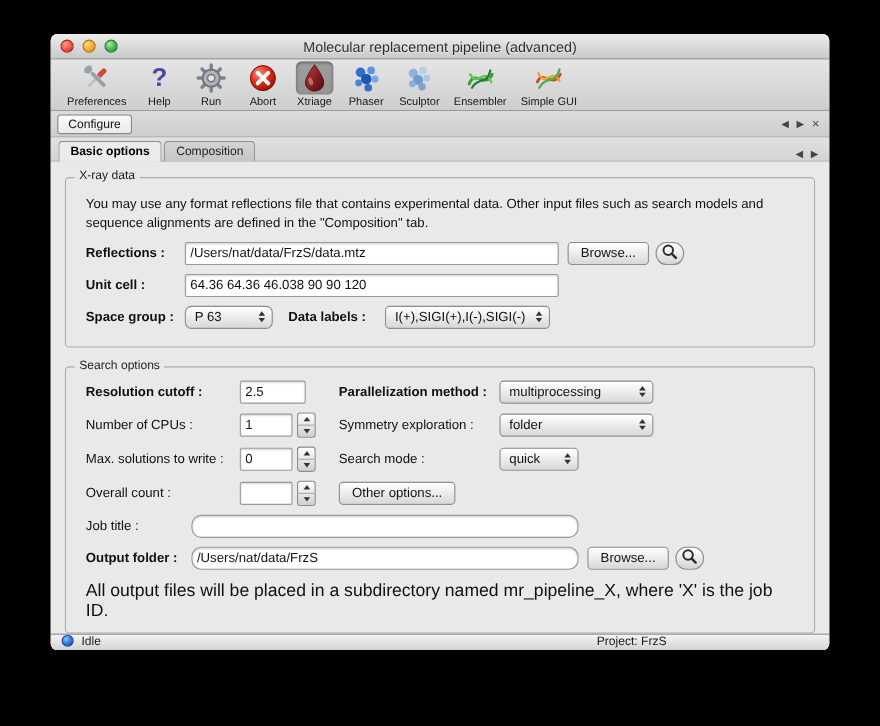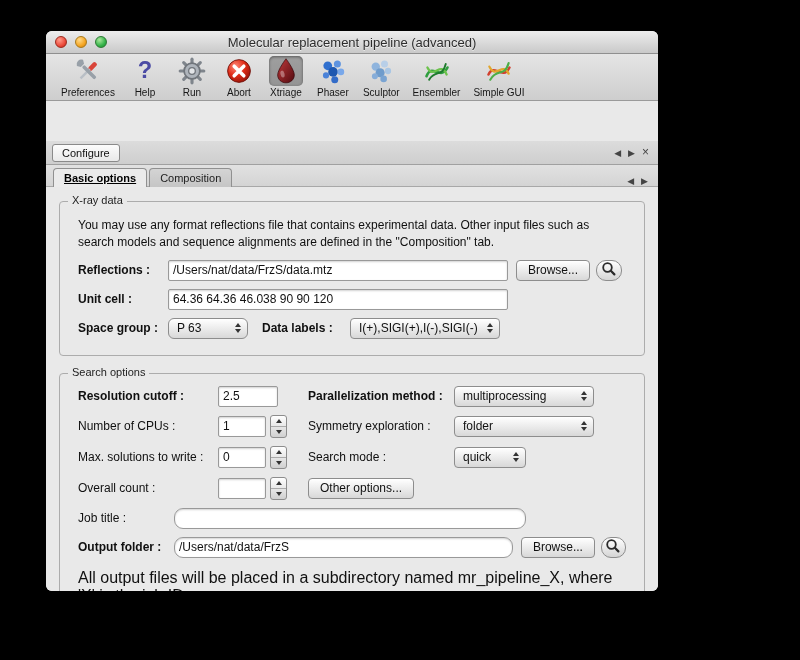--- a/index.html
+++ b/index.html
@@ -2,21 +2,21 @@
 <html><head>
 <meta charset="utf-8">
 <style>
   html,body{margin:0;padding:0;}
   body{
     width:800px;height:660px;background:#000;
     font-family:"Liberation Sans","DejaVu Sans",sans-serif;
     position:relative;overflow:hidden;
   }
   .window{
-    position:absolute;left:46px;top:31px;width:612px;height:560px;
+    position:absolute;left:46px;top:31px;width:708px;height:560px;
     border-radius:6px;background:#e9e9e9;overflow:hidden;
     box-shadow:0 18px 45px rgba(0,0,0,.85),0 0 0 1px rgba(0,0,0,.65);
     display:flex;flex-direction:column;
   }
   
   .titlebar{height:22px;flex:0 0 auto;background:linear-gradient(#ededed,#c9c9c9);
     border-bottom:1px solid #8f8f8f;display:flex;align-items:center;position:relative;}
   .traffic{display:flex;gap:8px;margin-left:9px;z-index:2;}
   .tl{width:12px;height:12px;border-radius:50%;box-sizing:border-box;}
   .tl-close{background:radial-gradient(circle at 35% 30%,#ff9c8c,#ec4c3c 60%,#b92316);border:1px solid #9c2a1e;}
@@ -26,32 +26,32 @@
     text-shadow:0 1px 0 rgba(255,255,255,.6);}
   
   .toolbar{height:46px;flex:0 0 auto;background:linear-gradient(#e5e5e5,#cecece);
     border-bottom:1px solid #9a9a9a;display:flex;align-items:center;padding-left:10px;gap:3px;}
   .titem{display:flex;flex-direction:column;align-items:center;padding:1px 5px;}
   .ticon{width:34px;height:30px;display:flex;align-items:center;justify-content:center;border-radius:5px;}
   .titem.selected .ticon{background:rgba(0,0,0,.30);box-shadow:inset 0 1px 3px rgba(0,0,0,.45);}
   .tlabel{font-size:10px;color:#161616;white-space:nowrap;margin-top:1px;}
   
   .tabrow1{height:23px;flex:0 0 auto;background:linear-gradient(#dcdcdc,#cecece);
-    border-bottom:1px solid #a0a0a0;display:flex;align-items:center;padding:0 6px;margin-top:40px;}
+    border-bottom:1px solid #a0a0a0;display:flex;align-items:center;padding:0 6px;}
   .maintab{font-size:11px;color:#101010;background:linear-gradient(#fcfcfc,#e9e9e9);
     border:1px solid #8a8a8a;border-radius:3px;padding:2px 9px;}
   .spacer{flex:1;}
   .navicons{display:flex;gap:7px;align-items:center;margin-right:3px;font-size:9px;color:#444;}
   .navicons span{cursor:default;}
   .navclose{font-size:12px;line-height:9px;}
   .tabrow2{height:21px;flex:0 0 auto;background:linear-gradient(#e1e1e1,#d4d4d4);
     border-bottom:1px solid #a8a8a8;display:flex;align-items:flex-end;padding:0 7px;gap:2px;}
   .subtab{font-size:11px;color:#222;padding:3px 10px;border:1px solid #909090;border-bottom:none;
     border-radius:4px 4px 0 0;background:linear-gradient(#d4d4d4,#c5c5c5);position:relative;top:1px;}
-  .subtab.active{background:#ebebeb;font-weight:bold;color:#000;text-decoration:underline;}
+  .subtab.active{background:#ebebeb;font-weight:bold;color:#000;}
   
   .content{flex:1;background:#e9e9e9;padding:4px 13px 0;}
   .groupbox{border:1px solid #acacac;border-radius:4px;position:relative;padding:4px 0 8px;}
   .gb1{margin-top:10px;}
   .gb2{margin-top:17px;}
   .group-title{position:absolute;top:-8px;left:8px;background:#e9e9e9;padding:0 4px;
     font-size:11px;color:#1d1d1d;}
   .desc{font-size:12px;color:#101010;margin:11px 18px 4px;line-height:1.45;max-width:648px;}
   .frow{display:flex;align-items:center;margin:8px 18px;}
   .flabel{font-size:12px;color:#101010;flex:0 0 auto;}

